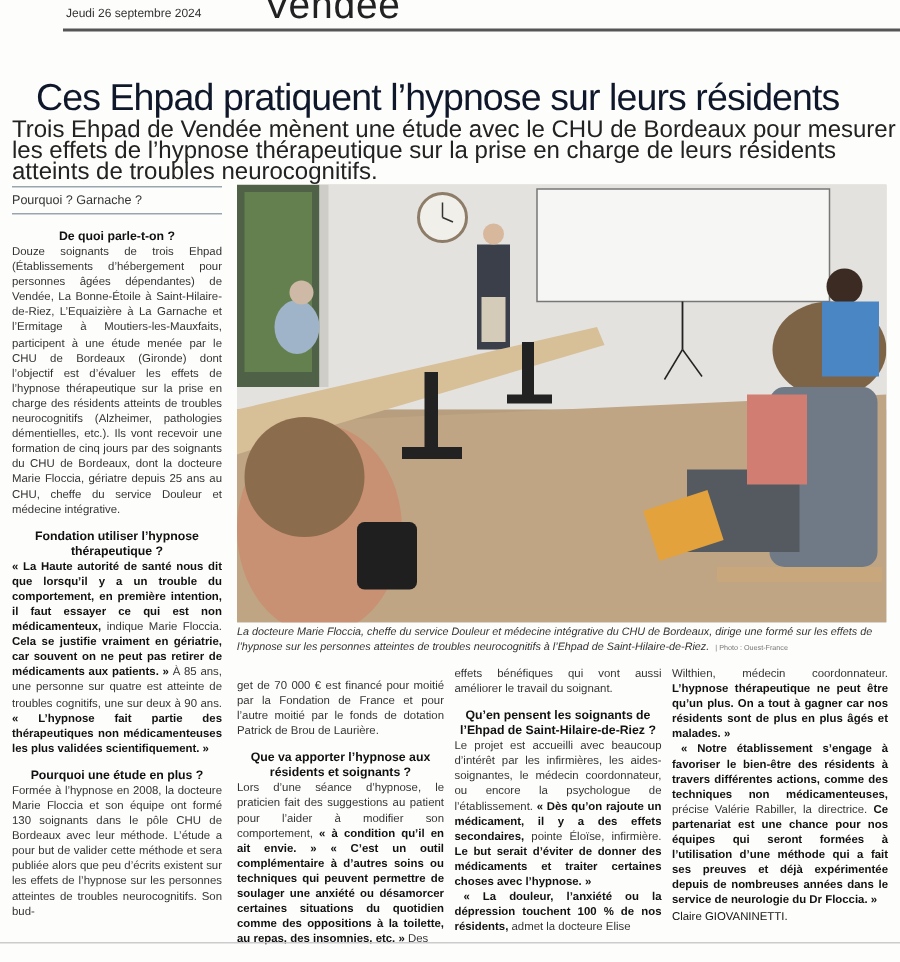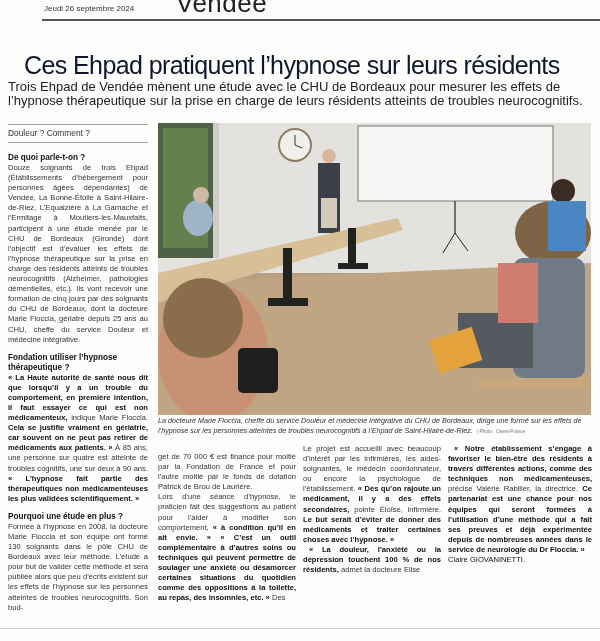--- a/index.html
+++ b/index.html
@@ -5,26 +5,26 @@
   * { box-sizing: border-box; margin: 0; padding: 0; }
   html, body { width: 600px; height: 641px; overflow: hidden; background: #fdfdfc; }
   body { position: relative; font-family: "Liberation Sans", sans-serif; color: #1a1a1a; }
 
   .masthead { position: absolute; left: 0; top: 0; width: 600px; height: 21px; margin-left: 36px; }
   .masthead .date { position: absolute; left: 8px; top: 4px; font-size: 8px; color: #333; }
   .masthead .section { position: absolute; left: 140px; top: -10px; font-size: 26px; color: #222; letter-spacing: 0.5px; line-height: 26px; }
   .masthead .rule { position: absolute; left: 6px; right: 0; top: 19px; height: 1.5px; background: #555; }
 
   .headline { position: absolute; left: 24px; top: 51px; width: 590px; font-size: 25px; line-height: 28px; font-weight: normal; letter-spacing: -0.6px; color: #0f172a; white-space: nowrap; }
-  .standfirst { position: absolute; left: 8px; top: 80px; width: 590px; font-size: 13px; line-height: 14px; color: #222; }
+  .standfirst { position: absolute; left: 8px; top: 80px; width: 590px; font-size: 16px; line-height: 14px; color: #222; }
 
   .sidebar { position: absolute; left: 8px; top: 124px; width: 140px; }
   .sidebar .box-title { font-size: 8.4px; color: #333; border-top: 1px solid #9aa6ad; border-bottom: 1px solid #9aa6ad; padding: 3px 0 4px 0; margin-bottom: 10px; }
   .col { font-size: 7.6px; line-height: 10.1px; color: #333; text-align: justify; hyphens: auto; }
-  .col h3 { font-size: 8.2px; line-height: 10px; font-weight: bold; color: #111; margin-top: 8px; text-align: left; }
+  .col h3 { font-size: 8.2px; line-height: 10px; font-weight: bold; color: #111; margin-top: 8px; text-align: center; }
   .col h3:first-child { margin-top: 0; }
   .col b { color: #111; }
   .col p { margin: 0; }
   .col .indent { text-indent: 6px; }
 
   .photo { position: absolute; left: 158px; top: 123px; width: 433px; height: 292px; overflow: hidden; background: #d8d3cc; }
   .caption { position: absolute; left: 158px; top: 416px; width: 436px; font-size: 7.2px; line-height: 9.5px; font-style: italic; color: #333; }
   .caption .credit { font-size: 4.8px; font-style: normal; color: #777; margin-left: 4px; }
 
   .col2 { position: absolute; left: 158px; top: 452px; width: 138px; }
@@ -40,21 +40,21 @@
 <header class="masthead">
   <span class="date">Jeudi 26 septembre 2024</span>
   <span class="section">Vendée</span>
   <div class="rule"></div>
 </header>
 
 <h1 class="headline">Ces Ehpad pratiquent l’hypnose sur leurs résidents</h1>
 <p class="standfirst">Trois Ehpad de Vendée mènent une étude avec le CHU de Bordeaux pour mesurer les effets de l’hypnose thérapeutique sur la prise en charge de leurs résidents atteints de troubles neurocognitifs.</p>
 
 <aside class="sidebar">
-  <div class="box-title">Douleur ? Comment ?</div>
+  <div class="box-title">Pourquoi ? Garnache ?</div>
   <div class="col">
     <h3>De quoi parle-t-on ?</h3>
     <p>Douze soignants de trois Ehpad (Établissements d’hébergement pour personnes âgées dépendantes) de Vendée, La Bonne-Étoile à Saint-Hilaire-de-Riez, L’Equaizière à La Garnache et l’Ermitage à Moutiers-les-Mauxfaits, participent à une étude menée par le CHU de Bordeaux (Gironde) dont l’objectif est d’évaluer les effets de l’hypnose thérapeutique sur la prise en charge des résidents atteints de troubles neurocognitifs (Alzheimer, pathologies démentielles, etc.). Ils vont recevoir une formation de cinq jours par des soignants du CHU de Bordeaux, dont la docteure Marie Floccia, gériatre depuis 25 ans au CHU, cheffe du service Douleur et médecine intégrative.</p>
 
     <h3>Fondation utiliser l’hypnose thérapeutique ?</h3>
     <p><b>« La Haute autorité de santé nous dit que lorsqu’il y a un trouble du comportement, en première intention, il faut essayer ce qui est non médicamenteux,</b><span> indique Marie Floccia. </span><b>Cela se justifie vraiment en gériatrie, car souvent on ne peut pas retirer de médicaments aux patients. »</b><span> À 85 ans, une personne sur quatre est atteinte de troubles cognitifs, une sur deux à 90 ans. </span><b>« L’hypnose fait partie des thérapeutiques non médicamenteuses les plus validées scientifiquement. »</b></p>
 
     <h3>Pourquoi une étude en plus ?</h3>
     <p>Formée à l’hypnose en 2008, la docteure Marie Floccia et son équipe ont formé 130 soignants dans le pôle CHU de Bordeaux avec leur méthode. L’étude a pour but de valider cette méthode et sera publiée alors que peu d’écrits existent sur les effets de l’hypnose sur les personnes atteintes de troubles neurocognitifs. Son bud-</p>
   </div>
@@ -99,26 +99,30 @@
     <rect x="320" y="255" width="110" height="10" fill="#c9a77d"></rect>
   </svg>
 </figure>
 
 <figcaption class="caption">
   <span>La docteure Marie Floccia, cheffe du service Douleur et médecine intégrative du CHU de Bordeaux, dirige une formé sur les effets de l’hypnose sur les personnes atteintes de troubles neurocognitifs à l’Ehpad de Saint-Hilaire-de-Riez.</span><span class="credit">| Photo : Ouest-France</span>
 </figcaption>
 
 <section class="col col2">
   <p>get de 70 000 € est financé pour moitié par la Fondation de France et pour l’autre moitié par le fonds de dotation Patrick de Brou de Laurière.</p>
+  <h3>Que va apporter l’hypnose aux résidents et soignants ?</h3>
   <p><span>Lors d’une séance d’hypnose, le praticien fait des suggestions au patient pour l’aider à modifier son comportement, </span><b>« à condition qu’il en ait envie. » « C’est un outil complémentaire à d’autres soins ou techniques qui peuvent permettre de soulager une anxiété ou désamorcer certaines situations du quotidien comme des oppositions à la toilette, au repas, des insomnies, etc. »</b><span> Des</span></p>
 </section>
 
 <section class="col col3">
+  <p>effets bénéfiques qui vont aussi améliorer le travail du soignant.</p>
+  <h3>Qu’en pensent les soignants de l’Ehpad de Saint-Hilaire-de-Riez ?</h3>
   <p><span>Le projet est accueilli avec beaucoup d’intérêt par les infirmières, les aides-soignantes, le médecin coordonnateur, ou encore la psychologue de l’établissement. </span><b>« Dès qu’on rajoute un médicament, il y a des effets secondaires,</b><span> pointe Éloïse, infirmière. </span><b>Le but serait d’éviter de donner des médicaments et traiter certaines choses avec l’hypnose. »</b></p>
   <p class="indent"><b>« La douleur, l’anxiété ou la dépression touchent 100 % de nos résidents,</b><span> admet la docteure Elise</span></p>
 </section>
 
 <section class="col col4">
+  <p><span>Wilthien, médecin coordonnateur. </span><b>L’hypnose thérapeutique ne peut être qu’un plus. On a tout à gagner car nos résidents sont de plus en plus âgés et malades. »</b></p>
   <p class="indent"><b>« Notre établissement s’engage à favoriser le bien-être des résidents à travers différentes actions, comme des techniques non médicamenteuses,</b><span> précise Valérie Rabiller, la directrice. </span><b>Ce partenariat est une chance pour nos équipes qui seront formées à l’utilisation d’une méthode qui a fait ses preuves et déjà expérimentée depuis de nombreuses années dans le service de neurologie du Dr Floccia. »</b></p>
   <p class="signature">Claire GIOVANINETTI.</p>
 </section>
 
 <div class="bottom-rule"></div>
 
 </body></html>

